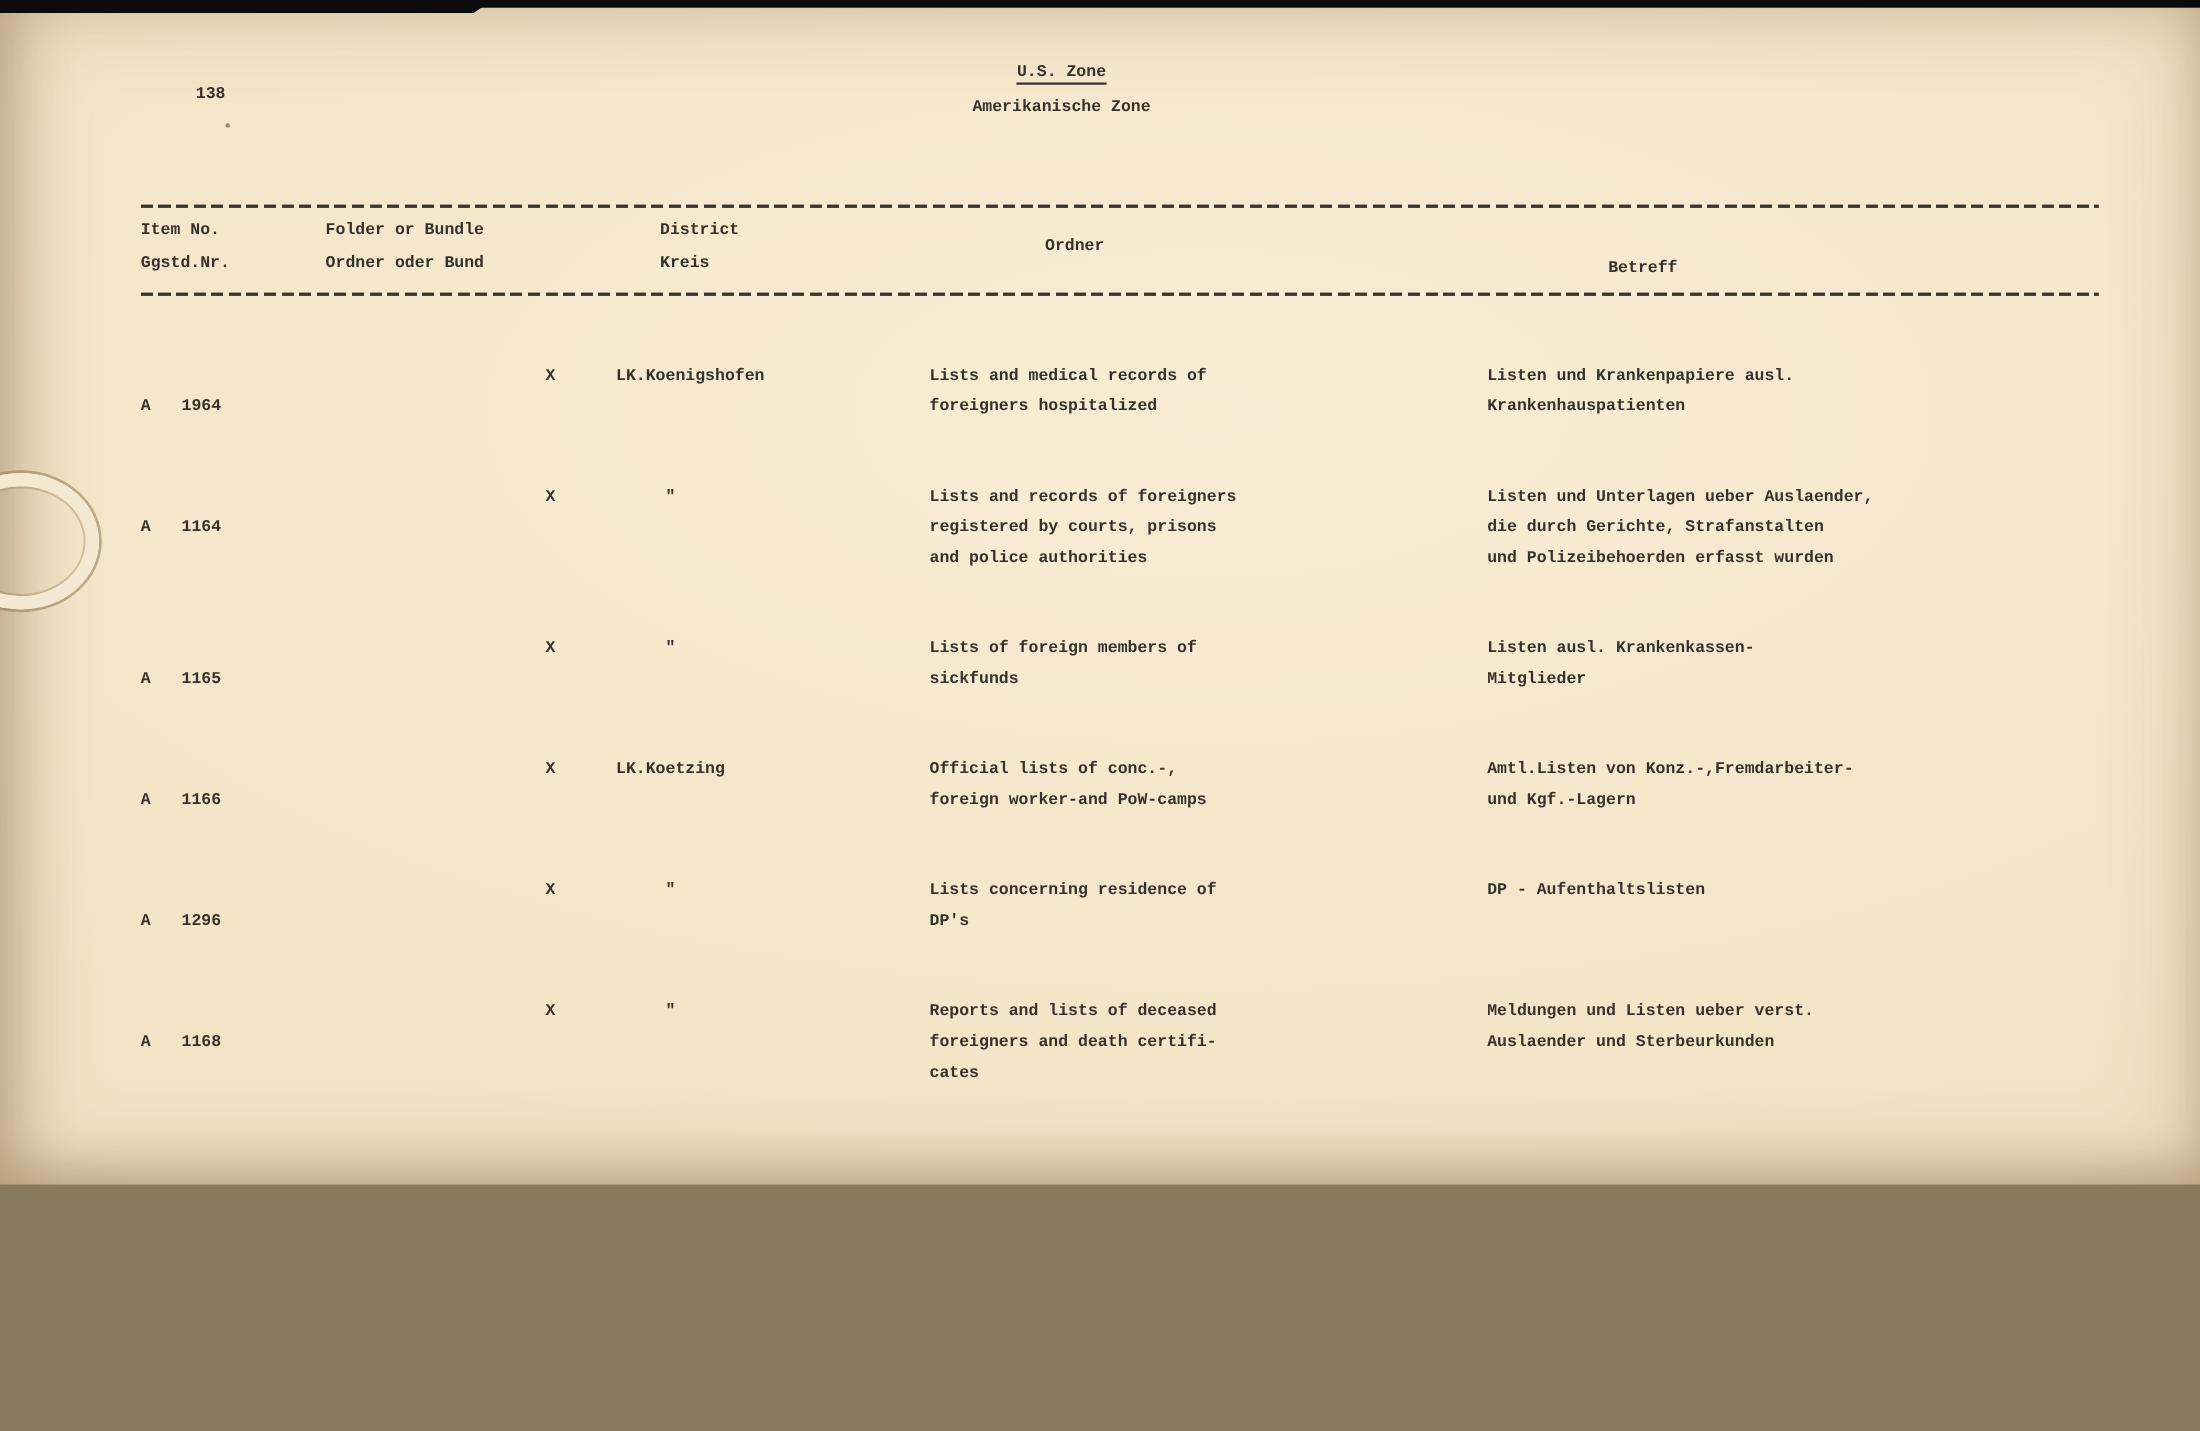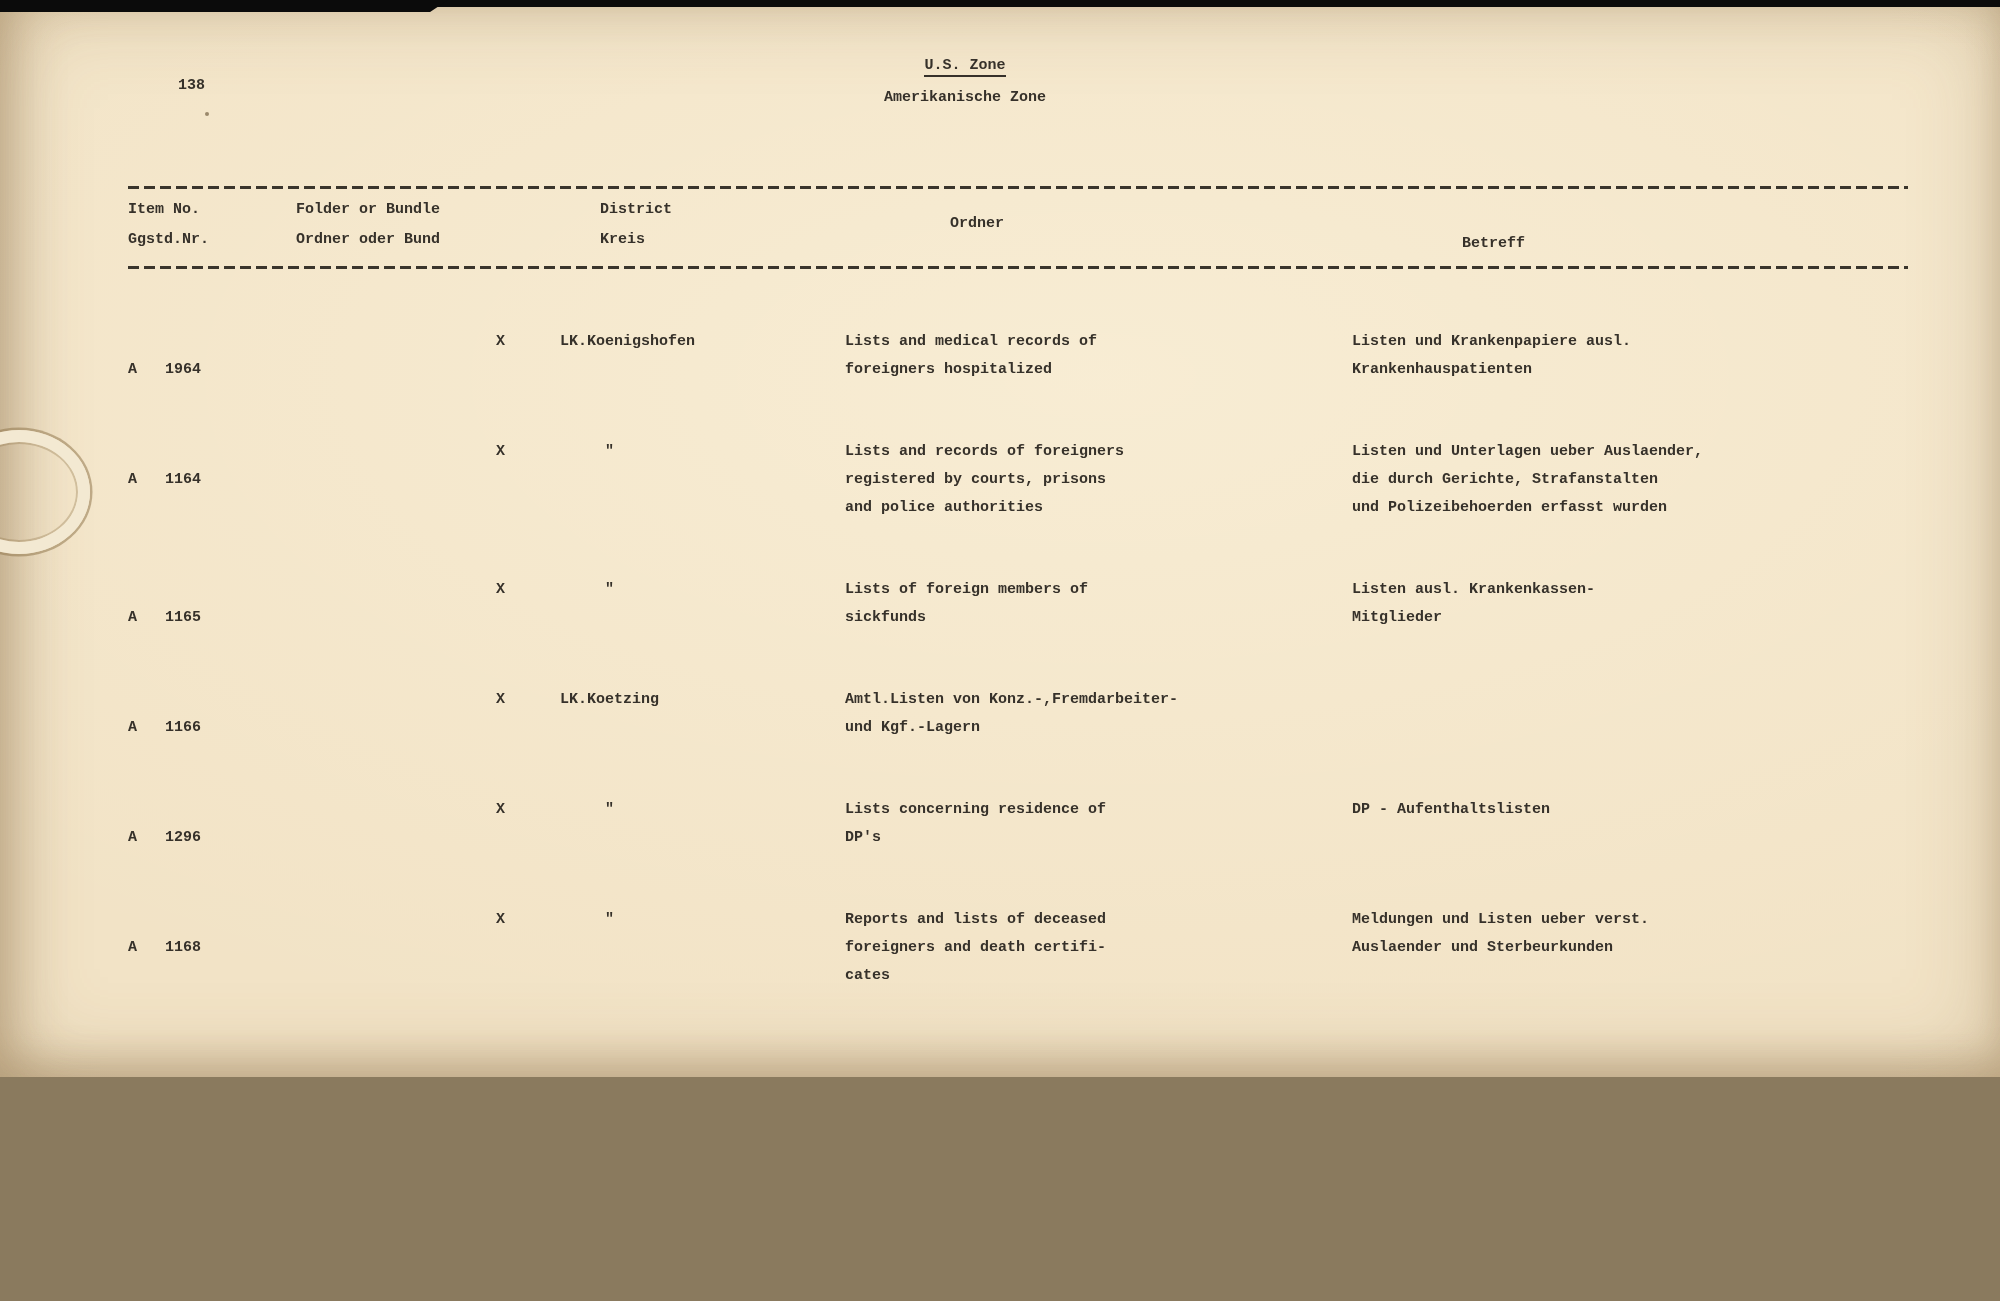--- a/index.html
+++ b/index.html
@@ -123,20 +123,22 @@
       <div class="cell betreff">Listen ausl. Krankenkassen-
 Mitglieder</div>
     </div>
 
     <div class="row">
       <div class="cell item">
         <span class="prefix">A</span><span>1166</span>
       </div>
       <div class="cell folder">X</div>
       <div class="cell district">LK.Koetzing</div>
+      <div class="cell subject">Official lists of conc.-,
+foreign worker-and PoW-camps</div>
       <div class="cell betreff">Amtl.Listen von Konz.-,Fremdarbeiter-
 und Kgf.-Lagern</div>
     </div>
 
     <div class="row">
       <div class="cell item">
         <span class="prefix">A</span><span>1296</span>
       </div>
       <div class="cell folder">X</div>
       <div class="cell district">     "</div>

